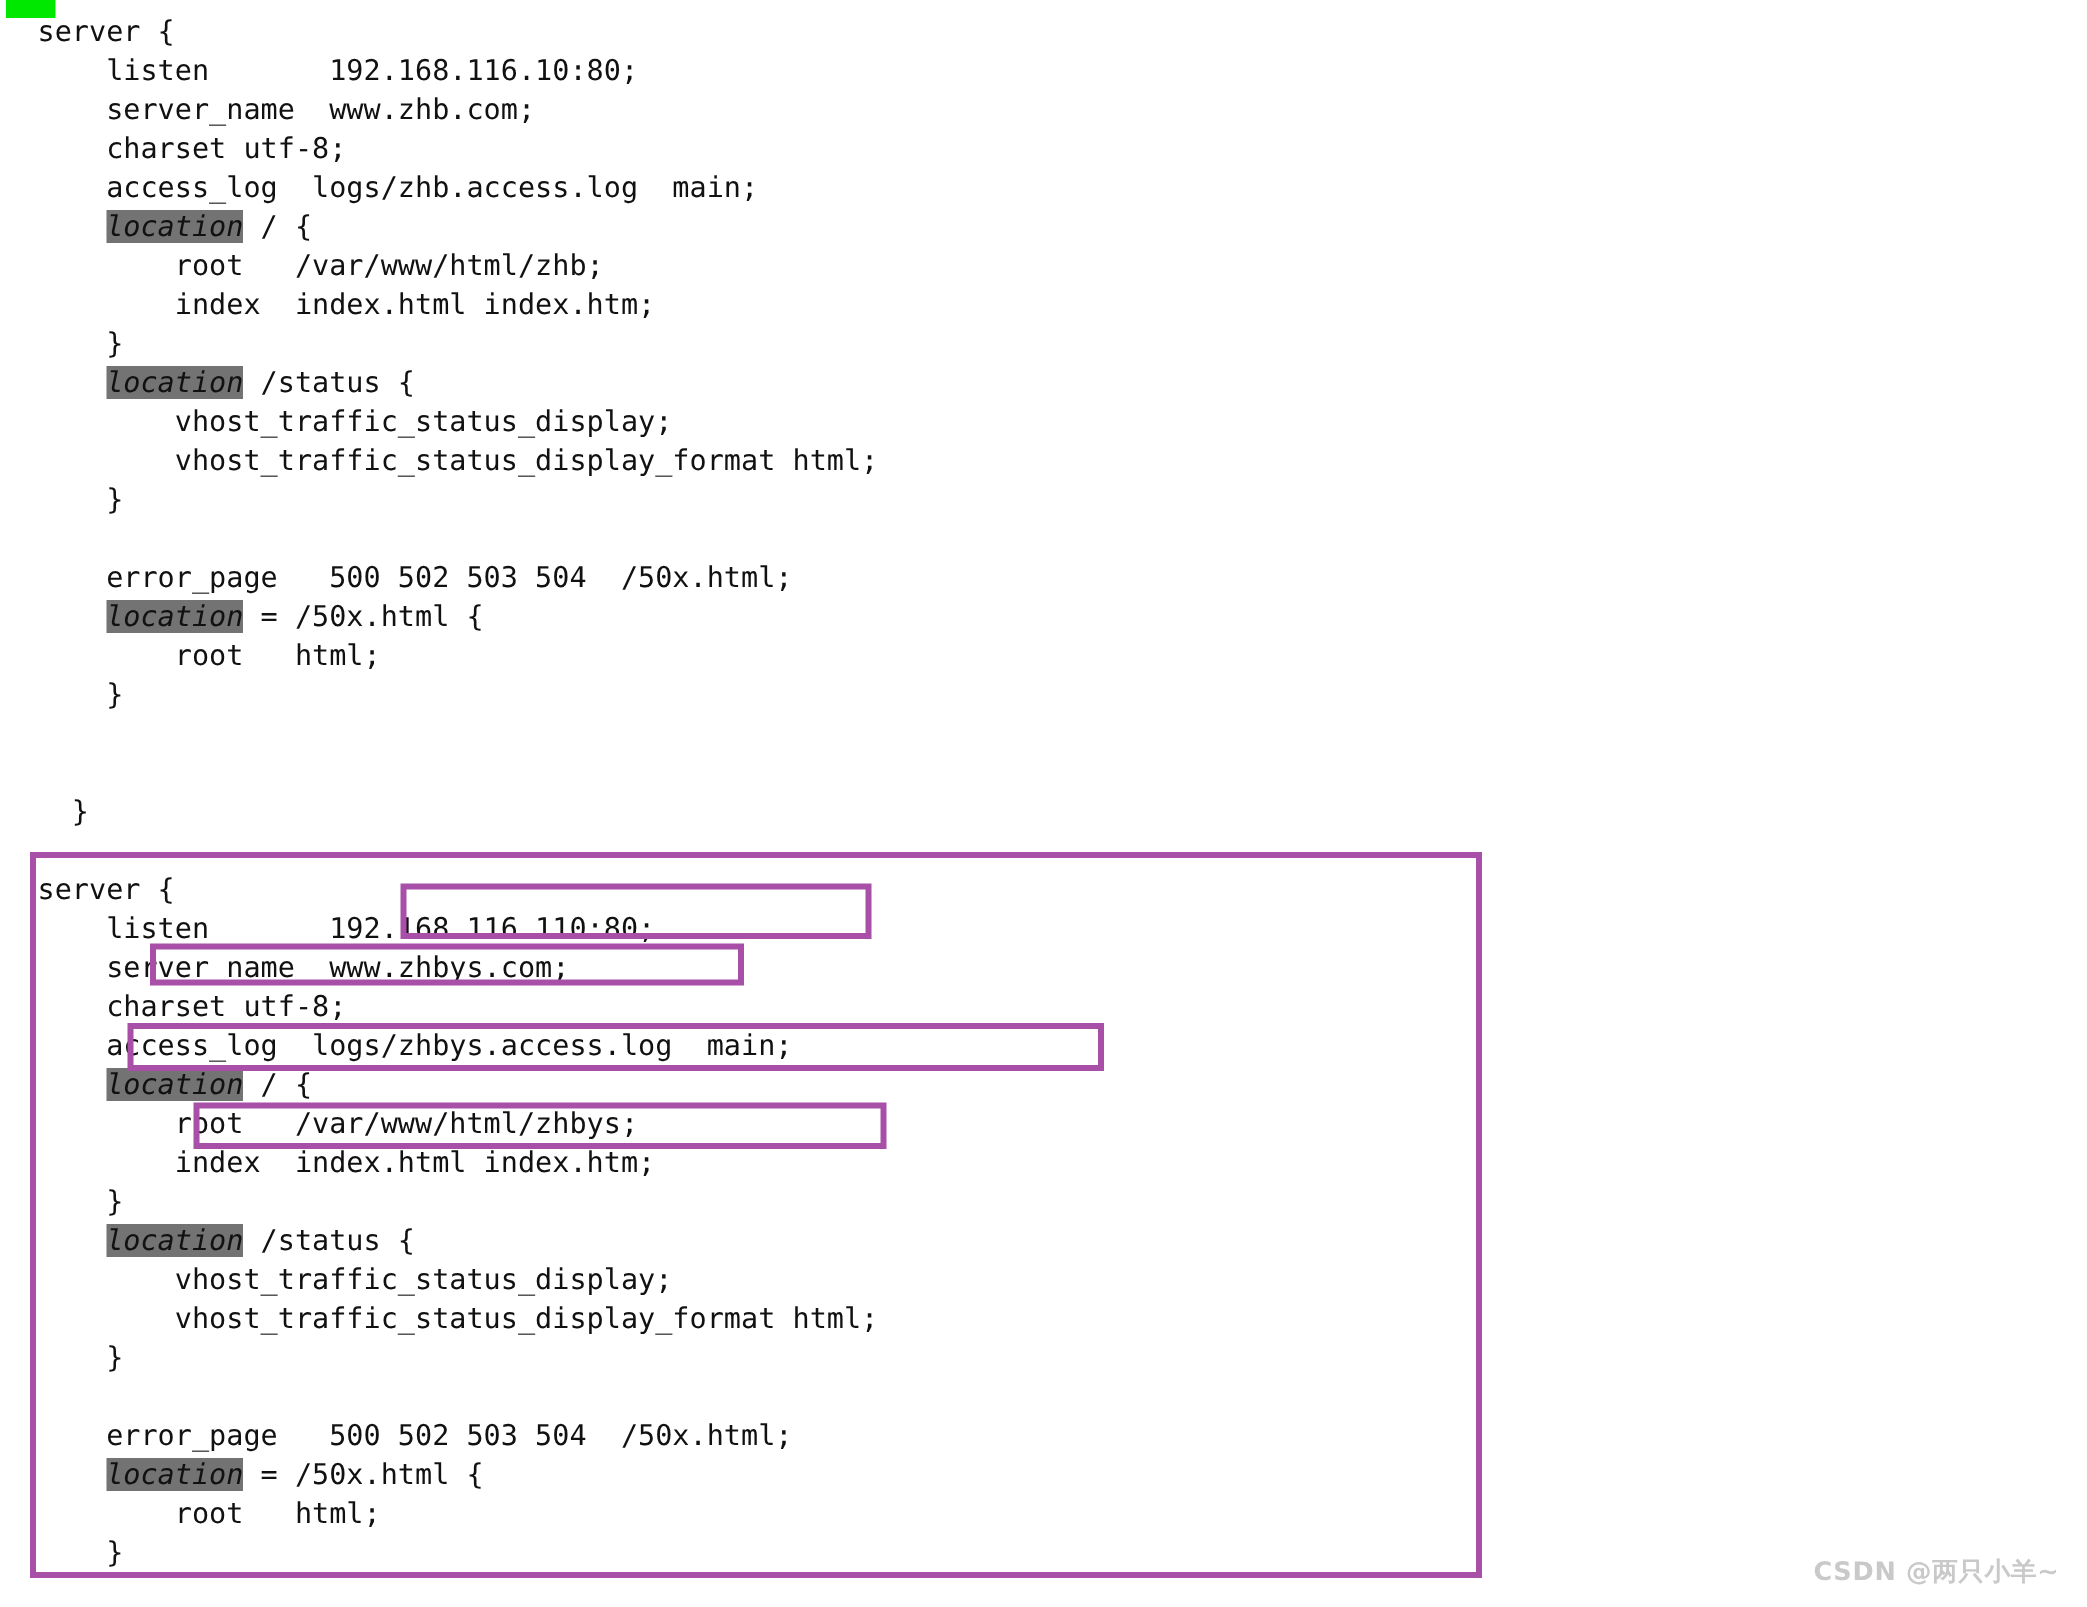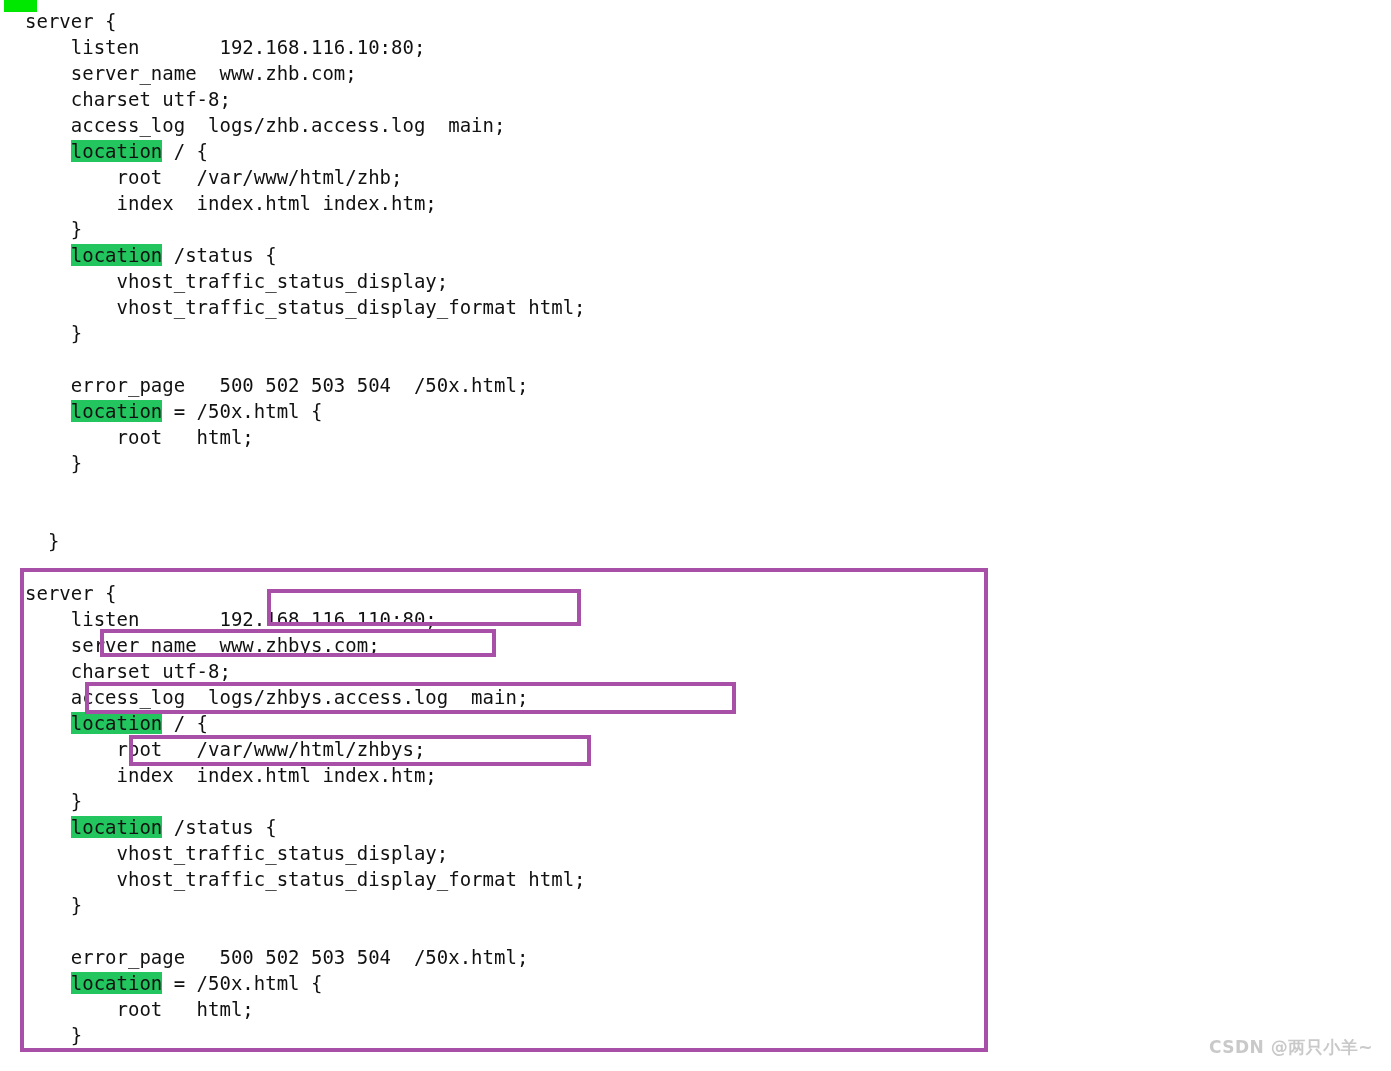--- a/index.html
+++ b/index.html
@@ -17,21 +17,21 @@
   
   .code{
     position:absolute;
     font-size:19px;
     line-height:26px;
     color:#111111;
     white-space:pre;
     letter-spacing:0px;
   }
   .code .ln{ display:block; height:26px; }
-  .hl{ background:#22c55e; color:#111111; }
+  .hl{ background:#737373; color:#111111;font-style:italic; }
 
   #block1{ left:25px; top:8px; }
   #block2{ left:25px; top:580px; }
 
   
   .outer-frame{
     position:absolute;
     left:20px;top:568px;
     width:968px;height:484px;
     border:4px solid #a84fa8;

